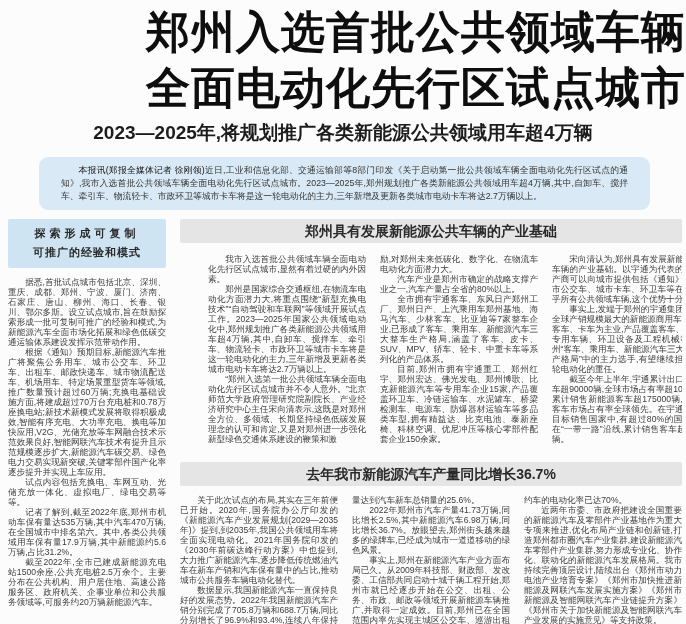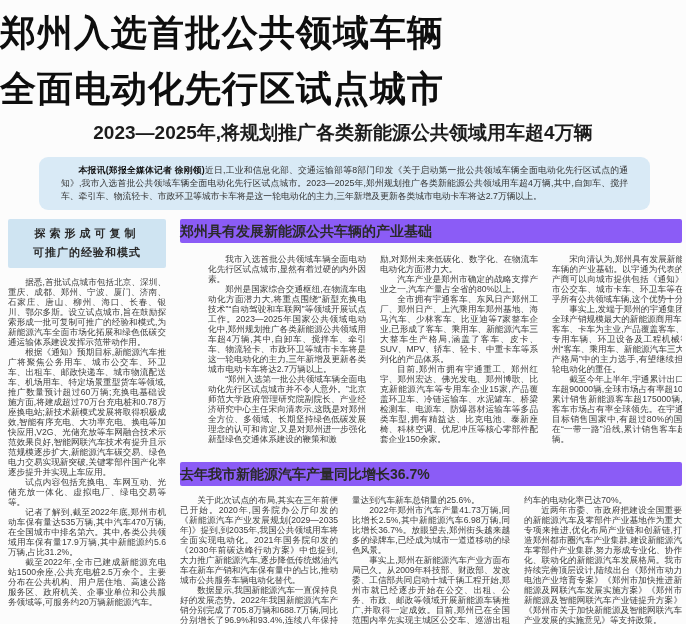--- a/index.html
+++ b/index.html
@@ -1,31 +1,31 @@
 <!DOCTYPE html>
 <html><head>
 <meta charset="utf-8">
 <style>
   html,body{margin:0;padding:0;width:686px;height:624px;overflow:hidden;
     background:#fcfcfc;font-family:"Liberation Sans","DejaVu Sans",sans-serif;}
   .page{position:relative;width:686px;height:624px;}
-  .headline{ text-align:left;font-weight:900;color:#0e0e0e;
-    font-size:36px;line-height:46px;letter-spacing:1px;margin-top:10px;font-family:Liberation Serif, serif;}
+  .headline{ text-align:right;font-weight:900;color:#0e0e0e;
+    font-size:44px;line-height:46px;letter-spacing:1px;margin-top:10px;font-family:Liberation Serif, serif;}
   .subheadline{text-align:center;font-size:19px;font-weight:600;color:#1c1c1c;margin-top:8px;}
   .lead-box{margin:11px 36px 0 39px;background:#d9eaf6;border-radius:9px;padding:7px 22px;}
   .lead-box p{margin:0;font-size:8.8px;line-height:13px;color:#333;text-align:justify;text-indent:2em;}
-  .lead-box .bold{font-weight:bold;color:#111;}
+  .lead-box .bold{font-weight:normal;color:#111;}
   .body-grid{display:flex;gap:14px;margin:9px 4px 0 8px;height:420px;}
   .colL{width:158px;flex:none;}
   .colL-head{background:#cfe4f2;border-radius:2px;padding:5px 0 6px;text-align:center;
     font-weight:bold;color:#2a2a2a;font-size:11px;line-height:19px;margin-bottom:9px;}
   .colL-head .l1{letter-spacing:4px;}
   .colL-head .l2{letter-spacing:1px;}
   .right-region{width:502px;flex:none;}
-  .band{height:24px;line-height:24px;background:#8b5cf6;border-radius:2px;text-align:left;
+  .band{height:24px;line-height:24px;background:#e5e5e5;border-radius:2px;text-align:center;
     font-weight:bold;font-size:14px;color:#2a2a2a;}
   .band-a{margin-bottom:11px;}
   .band-b{margin:8px 0 9px;}
   .cols3{display:flex;gap:14px;overflow:hidden;}
   .cols3.secA{height:200px;margin-left:28px;}
   .cols3.secB{height:150px;}
   .tcol{width:158px;flex:none;overflow:hidden;}
   .para{margin:0;font-size:8.6px;line-height:10px;color:#3c3c3c;text-align:justify;text-indent:2em;}
   .noindent{text-indent:0;}
 </style>

